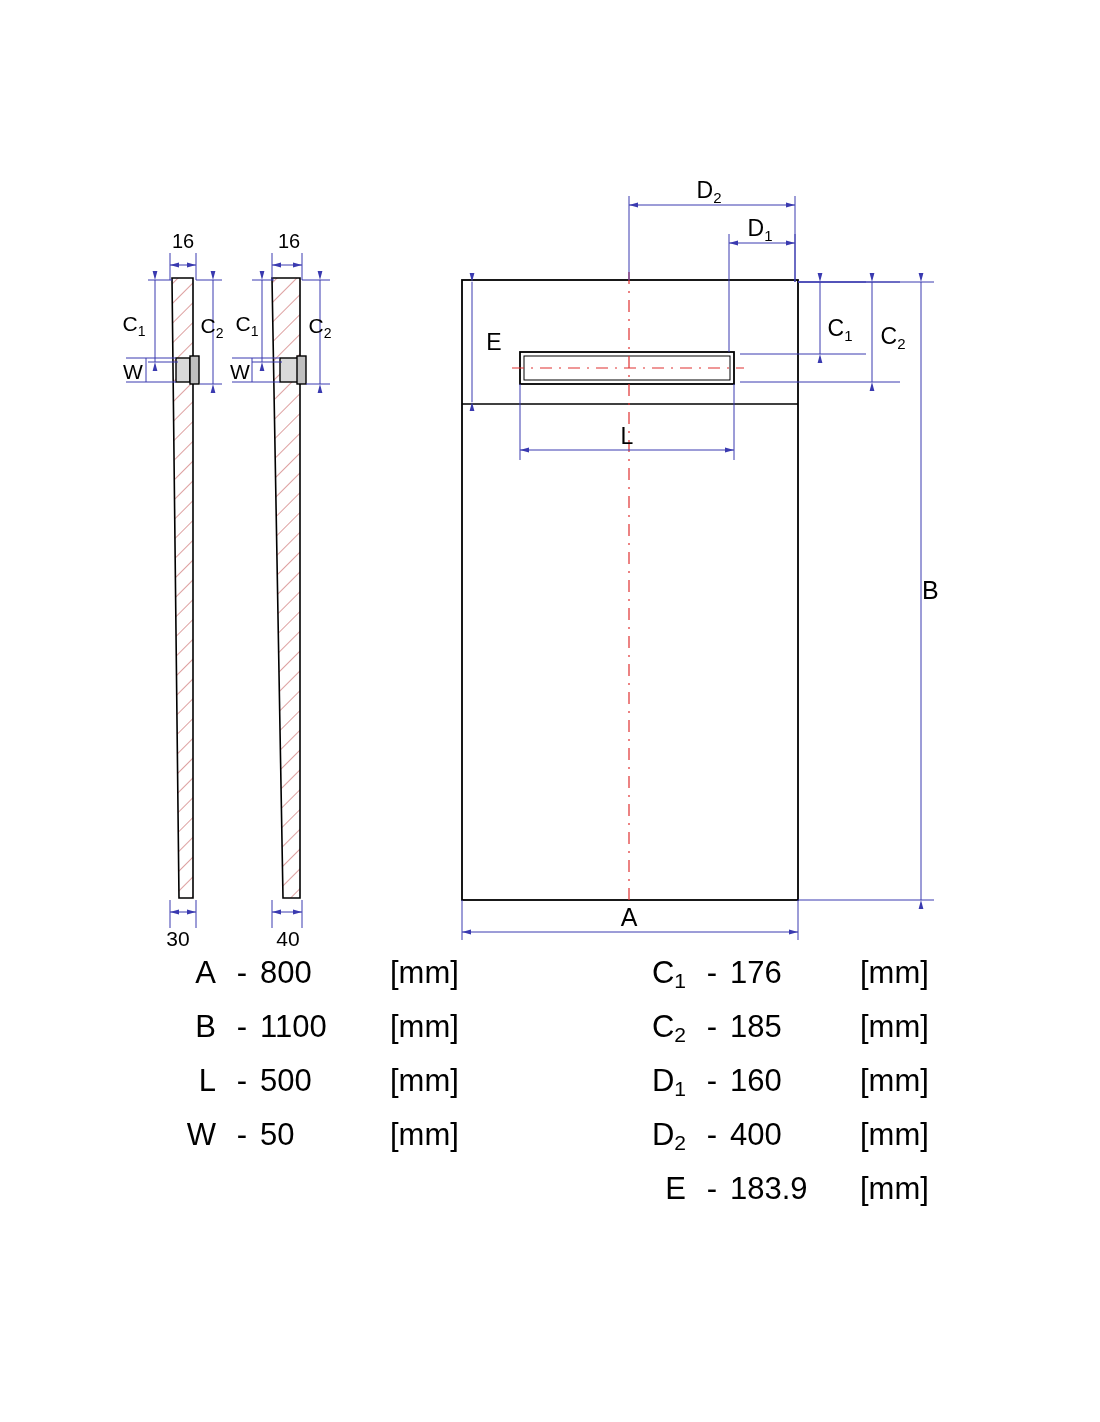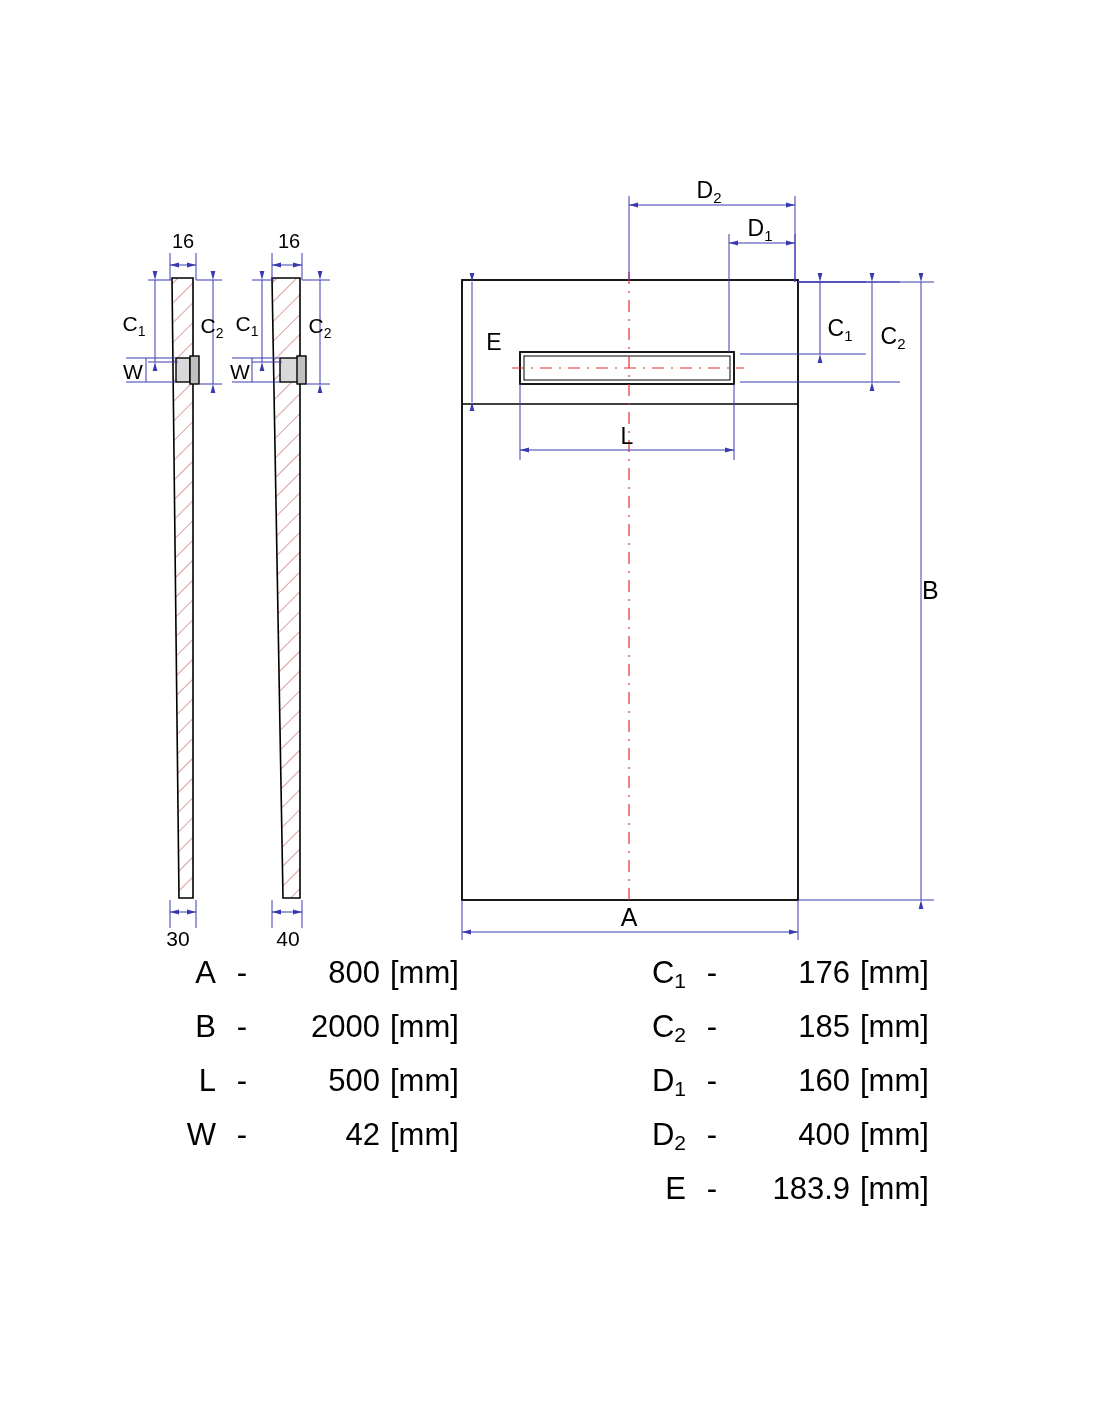--- a/index.html
+++ b/index.html
@@ -56,21 +56,21 @@
     vertical-align: baseline;
     position: relative;
     top: 5px;
   }
   .legend-dash {
     width: 36px;
     text-align: center;
   }
   .legend-val {
     width: 120px;
-    text-align: right;
+    text-align: left;
     padding-right: 10px;
   }
   .legend-unit {
     text-align: left;
   }
   svg text {
     font-family: "Liberation Sans", sans-serif;
     fill: #000000;
   }
 </style>
@@ -215,33 +215,33 @@
     <div class="legend-col left">
       <div class="legend-row">
         <span class="legend-sym">A</span>
         <span class="legend-dash">-</span>
         <span class="legend-val">800</span>
         <span class="legend-unit">[mm]</span>
       </div>
       <div class="legend-row">
         <span class="legend-sym">B</span>
         <span class="legend-dash">-</span>
-        <span class="legend-val">2000</span>
+        <span class="legend-val">1100</span>
         <span class="legend-unit">[mm]</span>
       </div>
       <div class="legend-row">
         <span class="legend-sym">L</span>
         <span class="legend-dash">-</span>
         <span class="legend-val">500</span>
         <span class="legend-unit">[mm]</span>
       </div>
       <div class="legend-row">
         <span class="legend-sym">W</span>
         <span class="legend-dash">-</span>
-        <span class="legend-val">42</span>
+        <span class="legend-val">50</span>
         <span class="legend-unit">[mm]</span>
       </div>
     </div>
 
     <div class="legend-col right">
       <div class="legend-row">
         <span class="legend-sym"><span>C</span><sub>1</sub></span>
         <span class="legend-dash">-</span>
         <span class="legend-val">176</span>
         <span class="legend-unit">[mm]</span>

